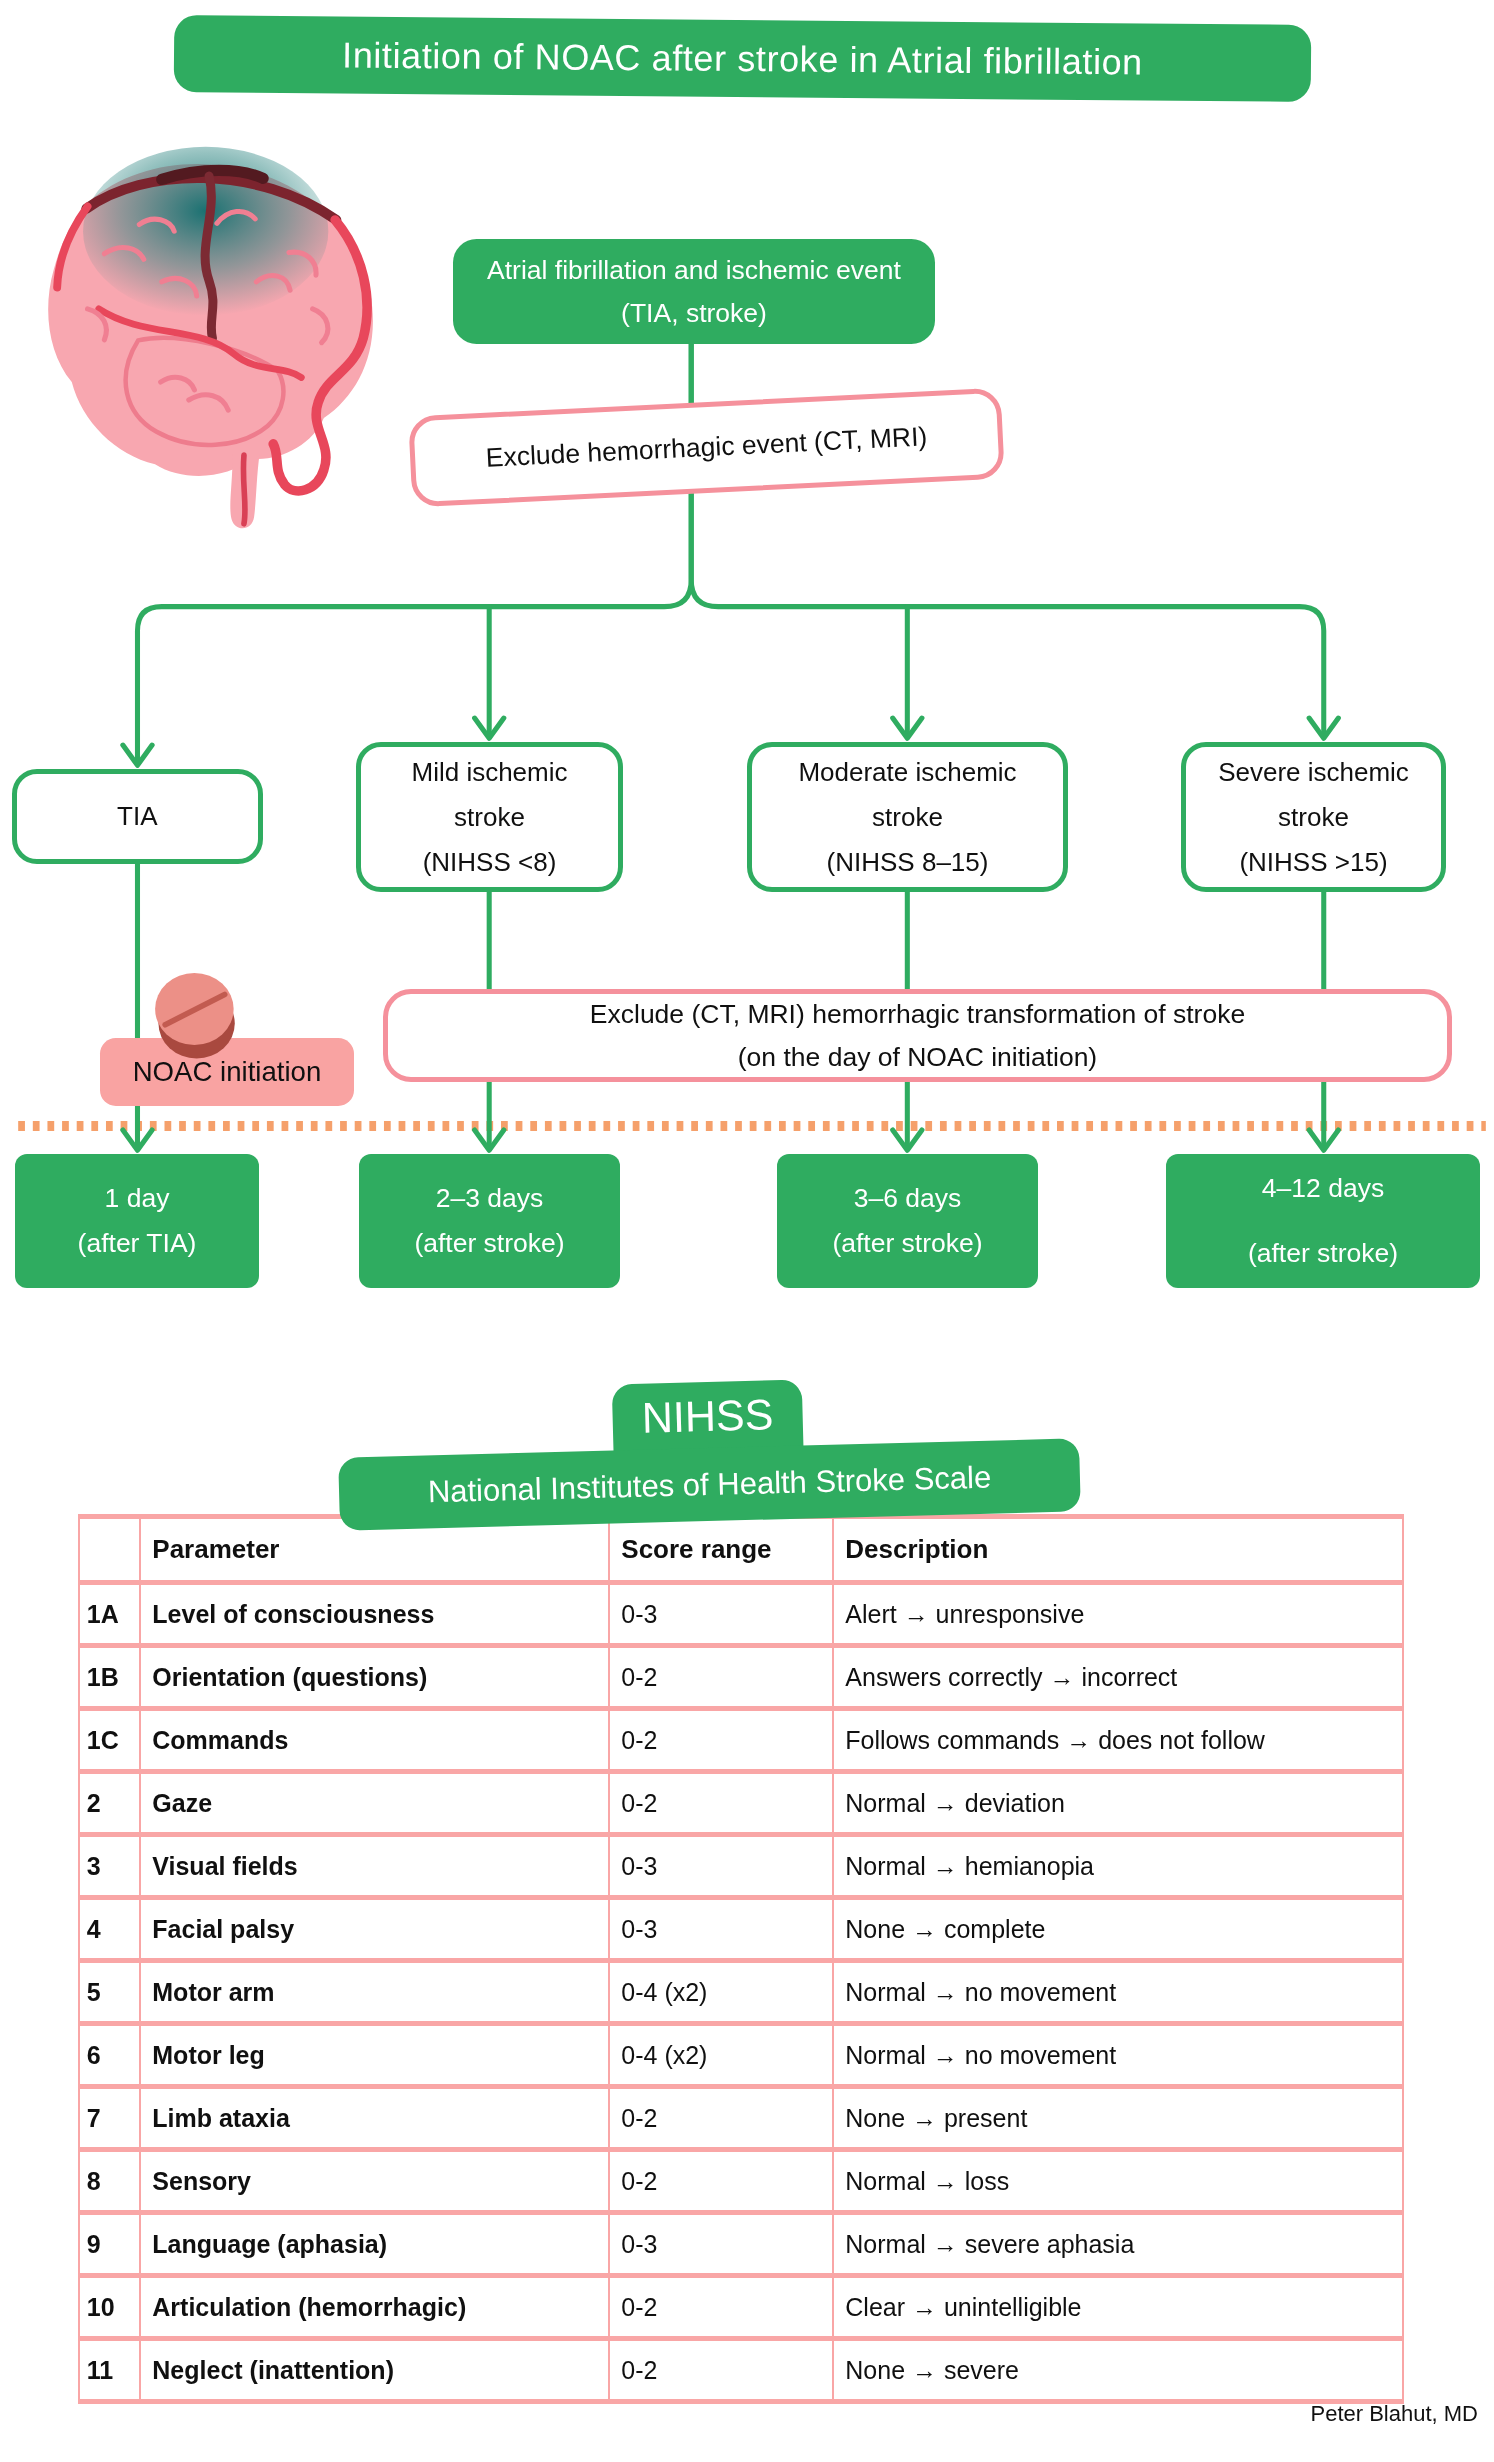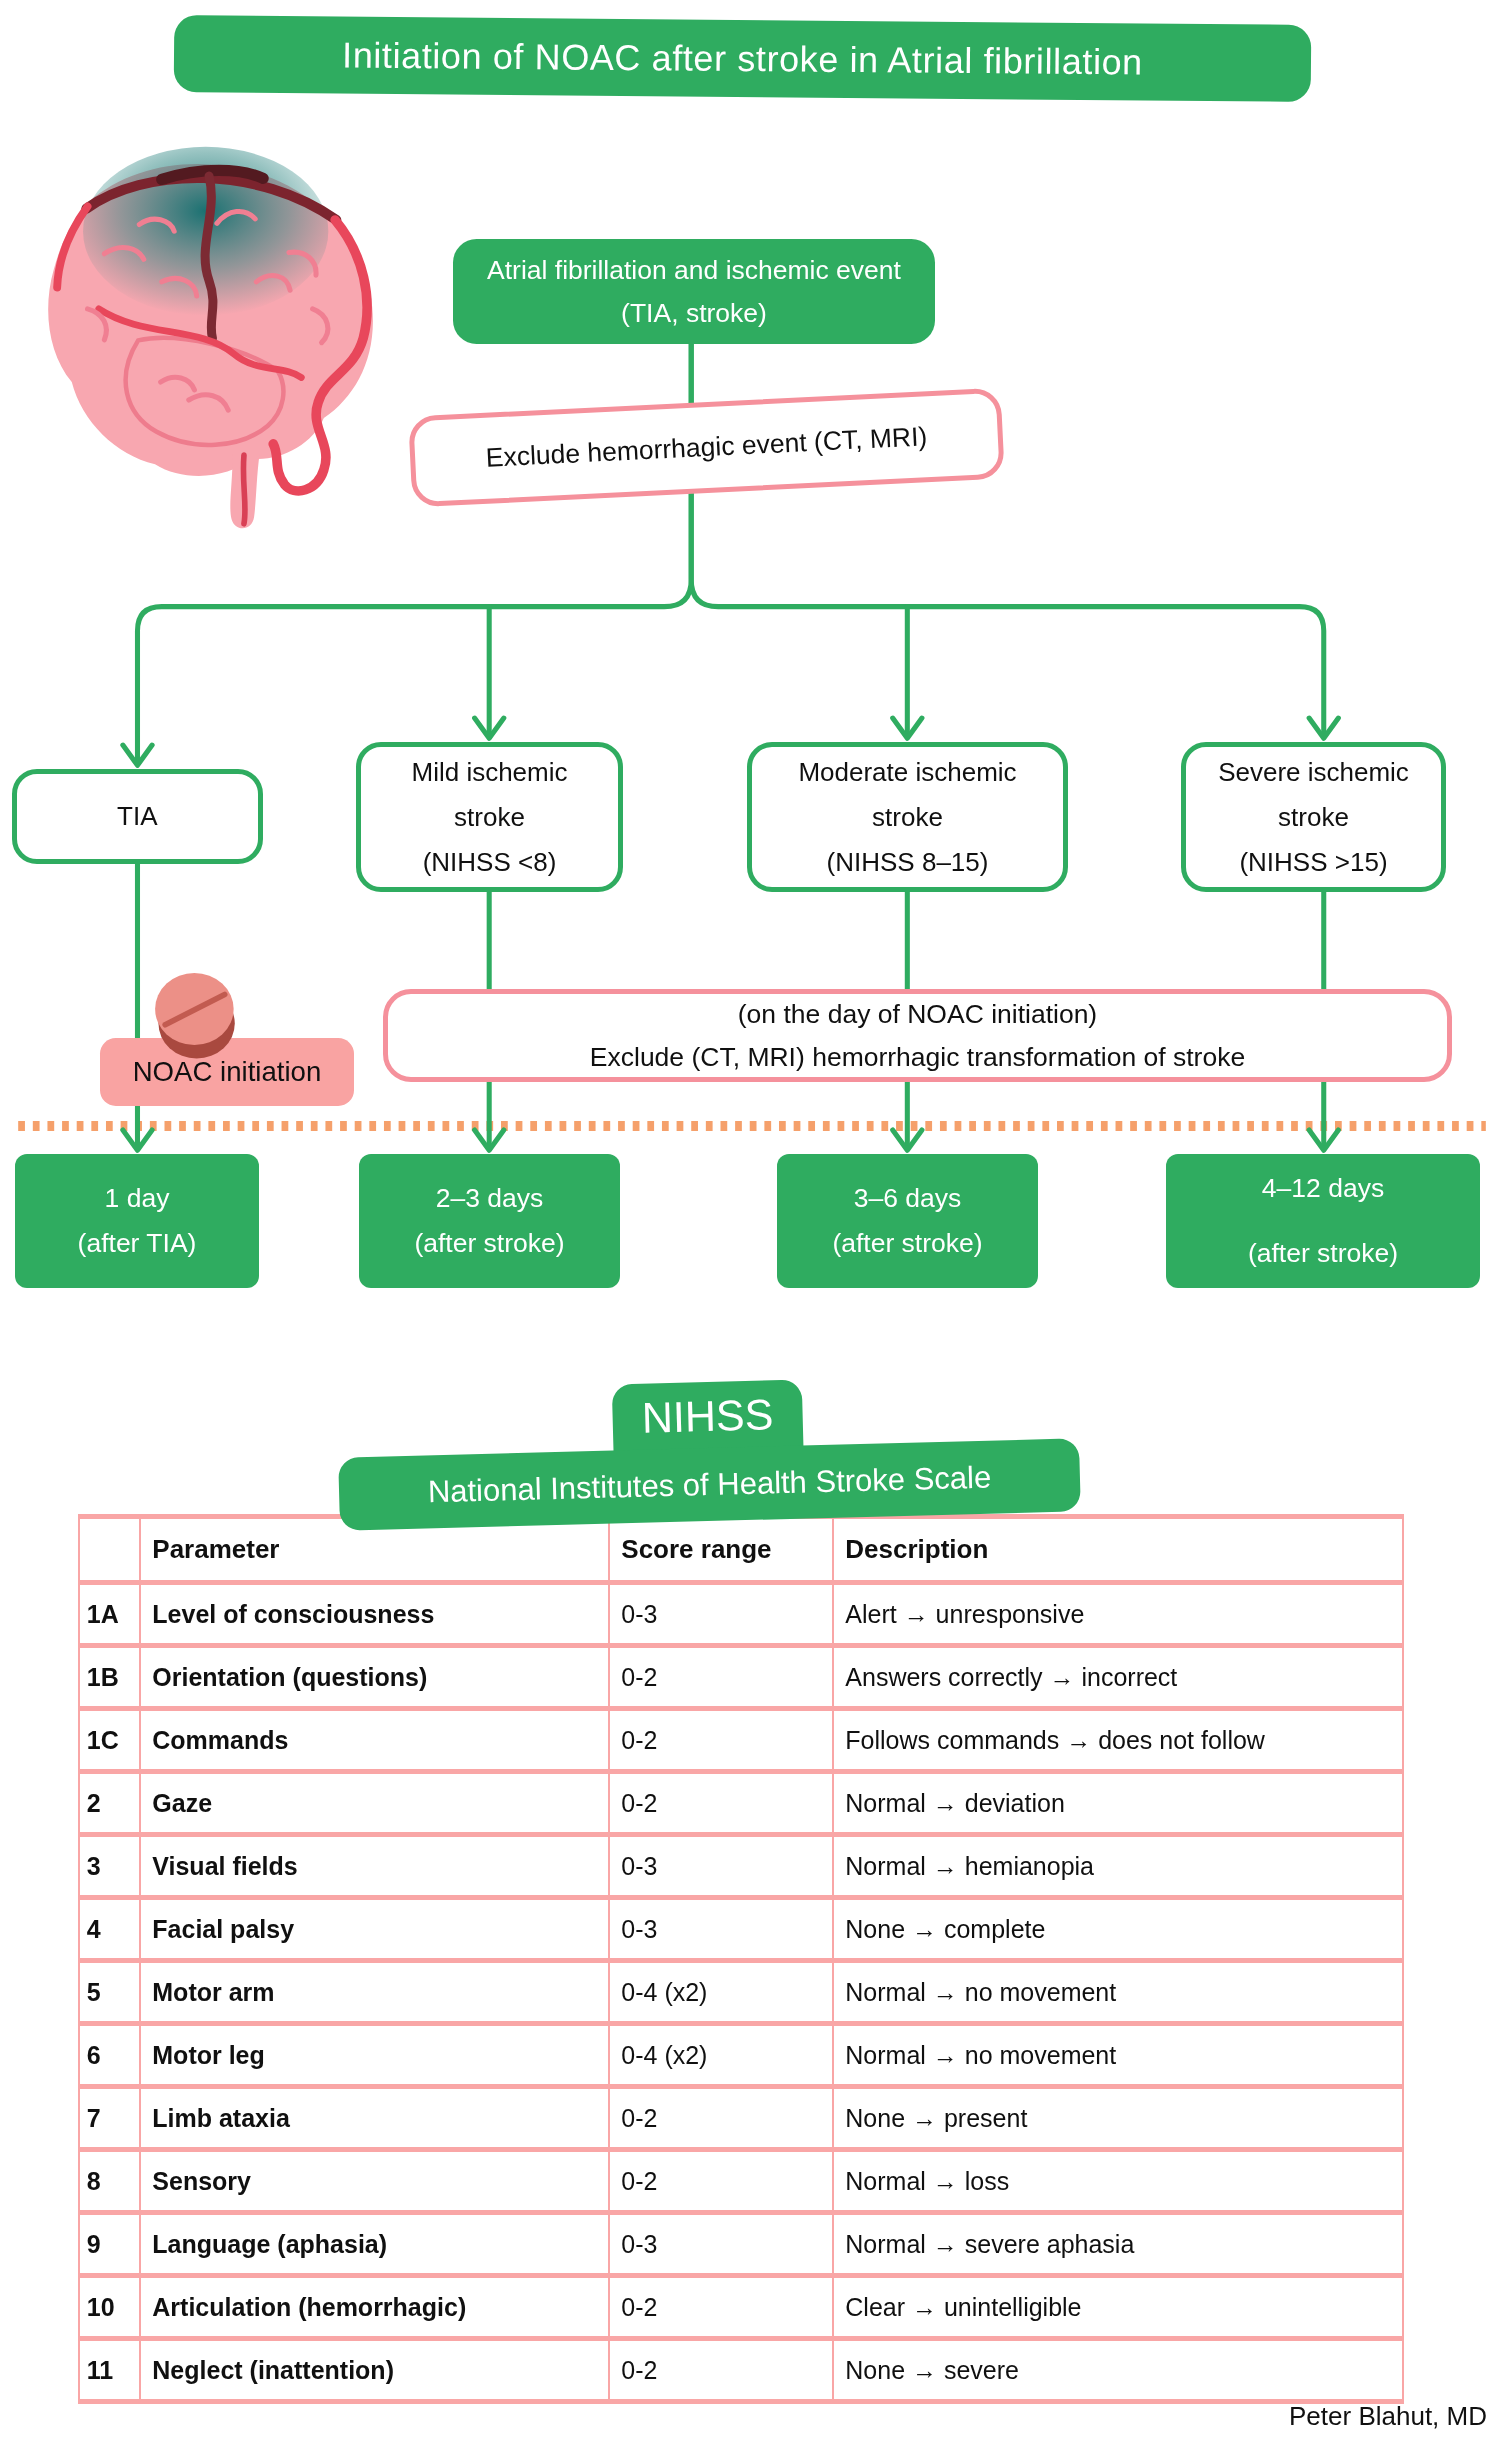--- a/index.html
+++ b/index.html
@@ -74,21 +74,21 @@
     border-top:5px solid #f9a6a6;border-bottom:5px solid #f9a6a6;
     font-size:25px;vertical-align:middle;padding:0 0 0 11.3px;text-align:left;overflow:hidden;
   }
   thead th{height:61px;font-weight:700;font-size:26px;}
   tbody tr{height:63px;}
   td.c-num,th.c-num{padding-left:6.8px;font-weight:700;}
   td.c-param{font-weight:700;}
   td.c-score,td.c-desc{font-weight:400;}
   
   .credit{
-    right:8px;top:2401px;width:450px;text-align:right;font-size:26px;color:#101010;z-index:3;
+    right:17px;top:2401px;width:450px;text-align:right;font-size:22px;color:#101010;z-index:3;
   }
   
   .connectors{left:0;top:0;z-index:1;}
   .pill{z-index:5;}
   .brain{z-index:2;}
 </style>
 </head>
 <body>
 
 <div class="canvas">
@@ -186,22 +186,22 @@
 
   <div class="abs box-noac">NOAC initiation</div>
 
   <svg class="abs pill" style="left:145px;top:957px;" width="101" height="113" viewBox="0 0 180 200">
     <ellipse cx="92" cy="118" rx="68" ry="62" fill="#a9493f"></ellipse>
     <ellipse cx="88" cy="92" rx="70" ry="64" fill="#ec9087"></ellipse>
     <line x1="36" y1="120" x2="142" y2="66" stroke="#c25b50" stroke-width="10" stroke-linecap="round"></line>
   </svg>
 
   <div class="abs box-exclude2">
+    <span>Exclude (CT, MRI) hemorrhagic transformation of stroke</span>
     <span>(on the day of NOAC initiation)</span>
-    <span>Exclude (CT, MRI) hemorrhagic transformation of stroke</span>
   </div>
 
   <div class="abs timing-box t-tia">
     <span>1 day</span>
     <span>(after TIA)</span>
   </div>
   <div class="abs timing-box t-mild">
     <span>2–3 days</span>
     <span>(after stroke)</span>
   </div>

